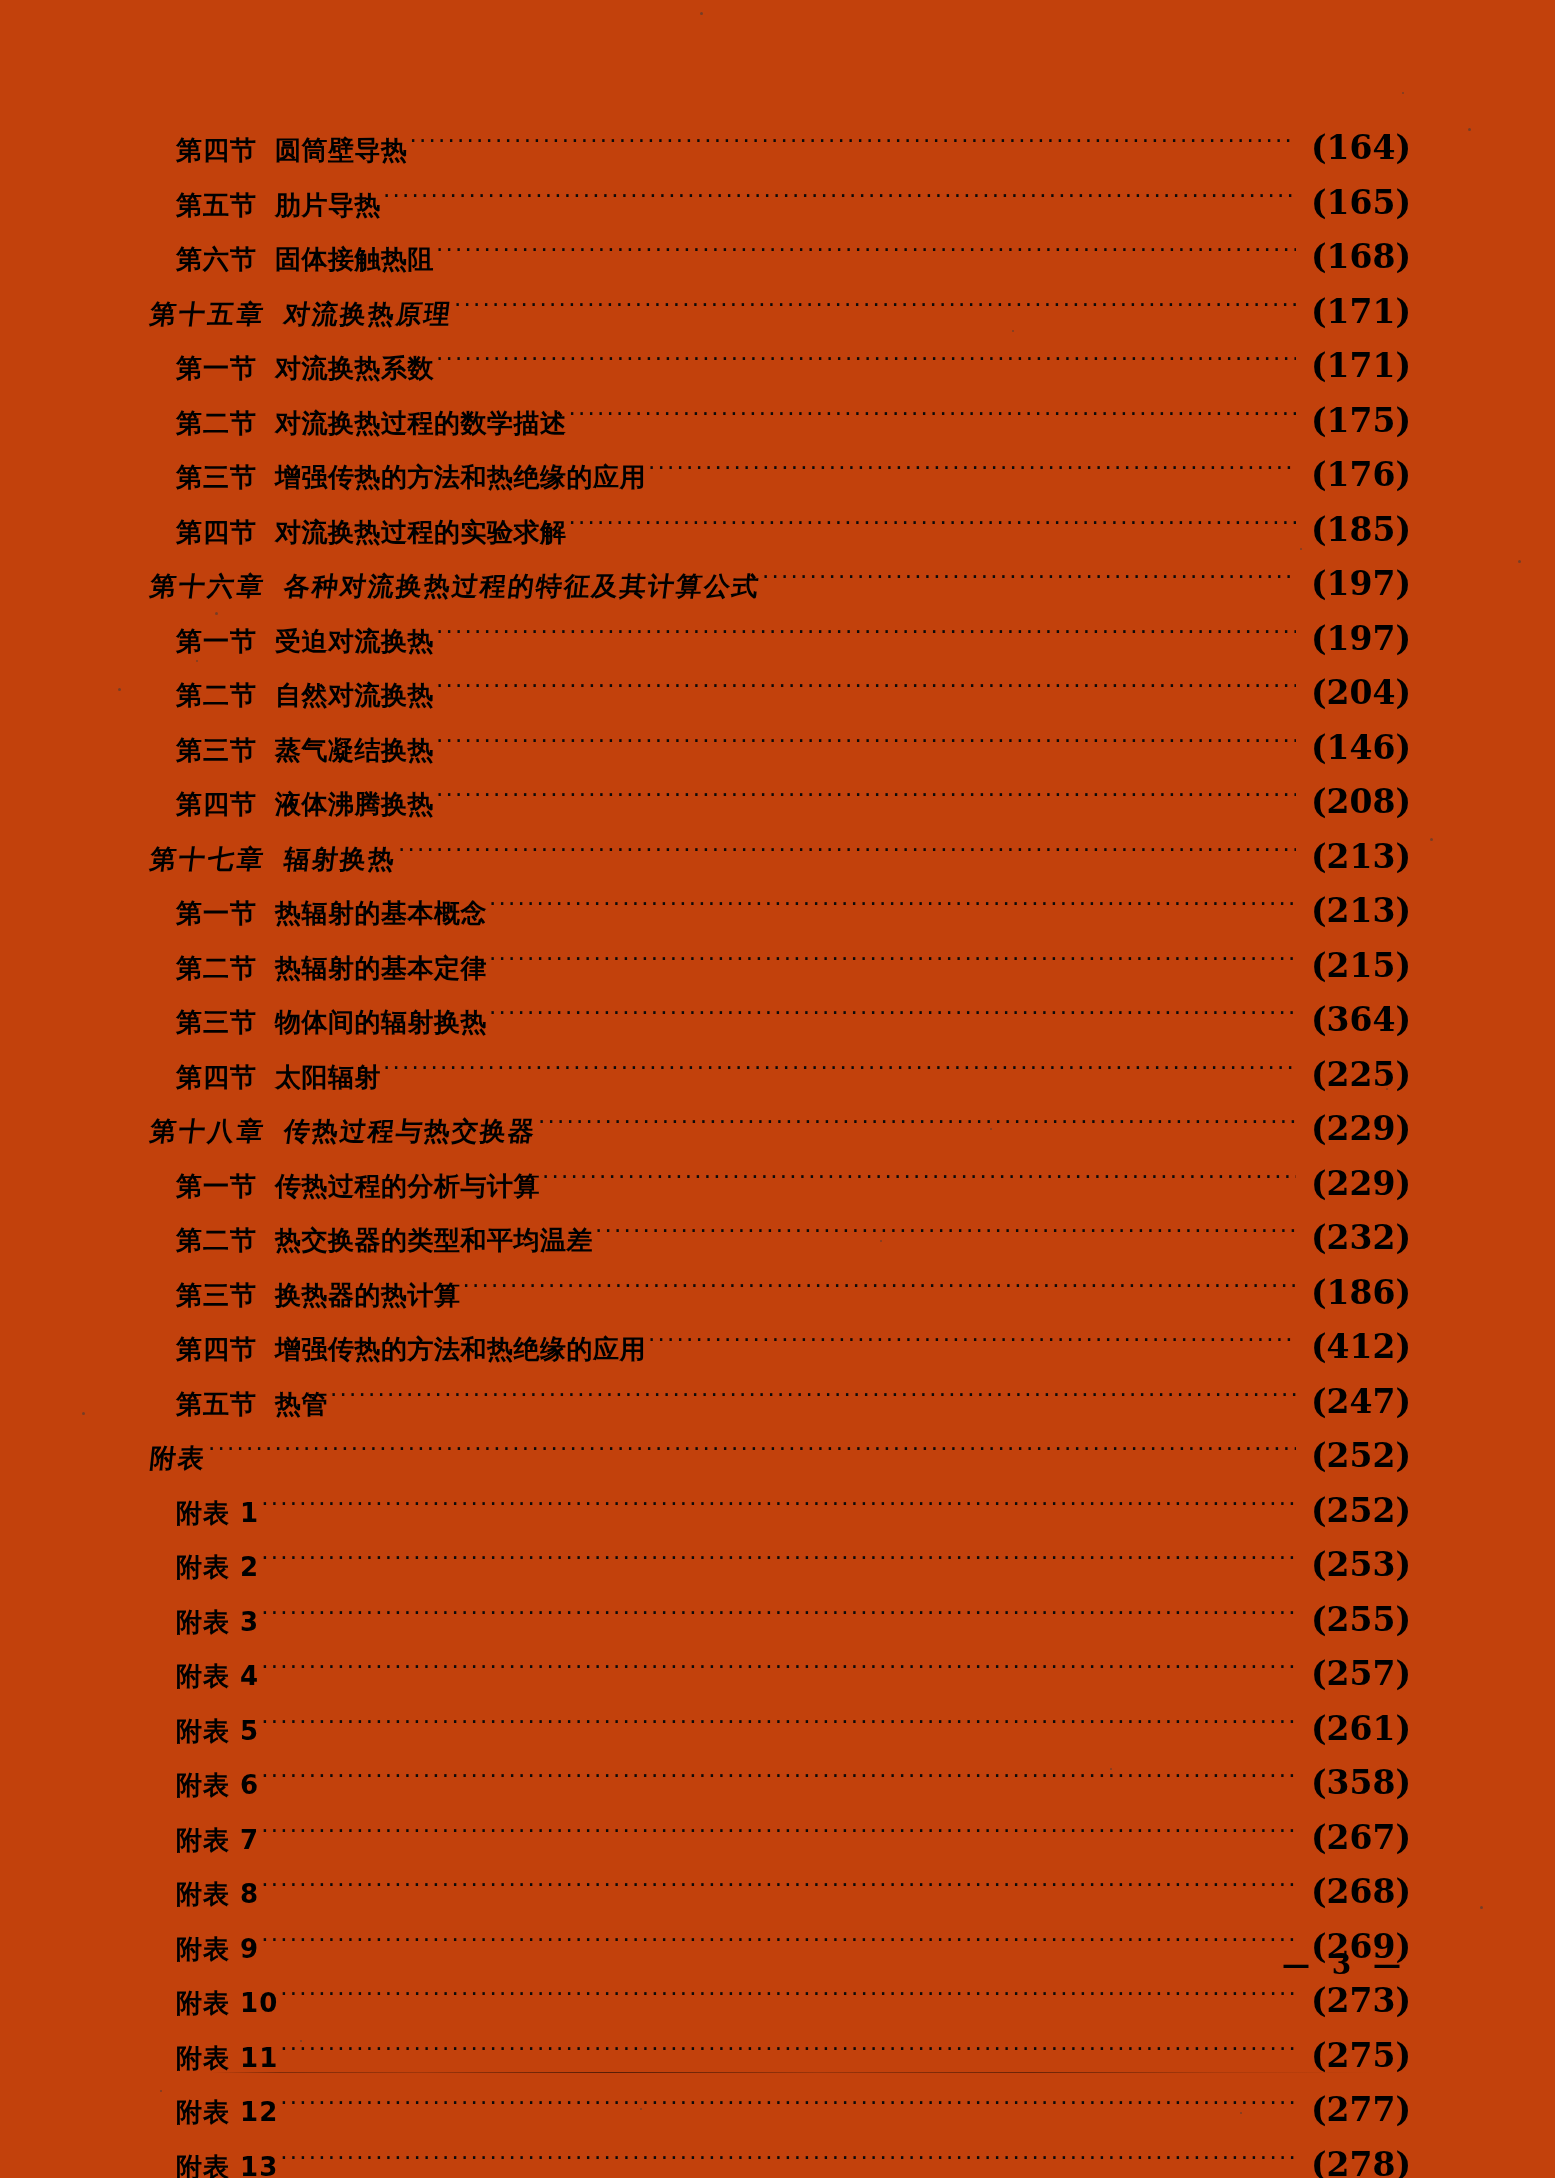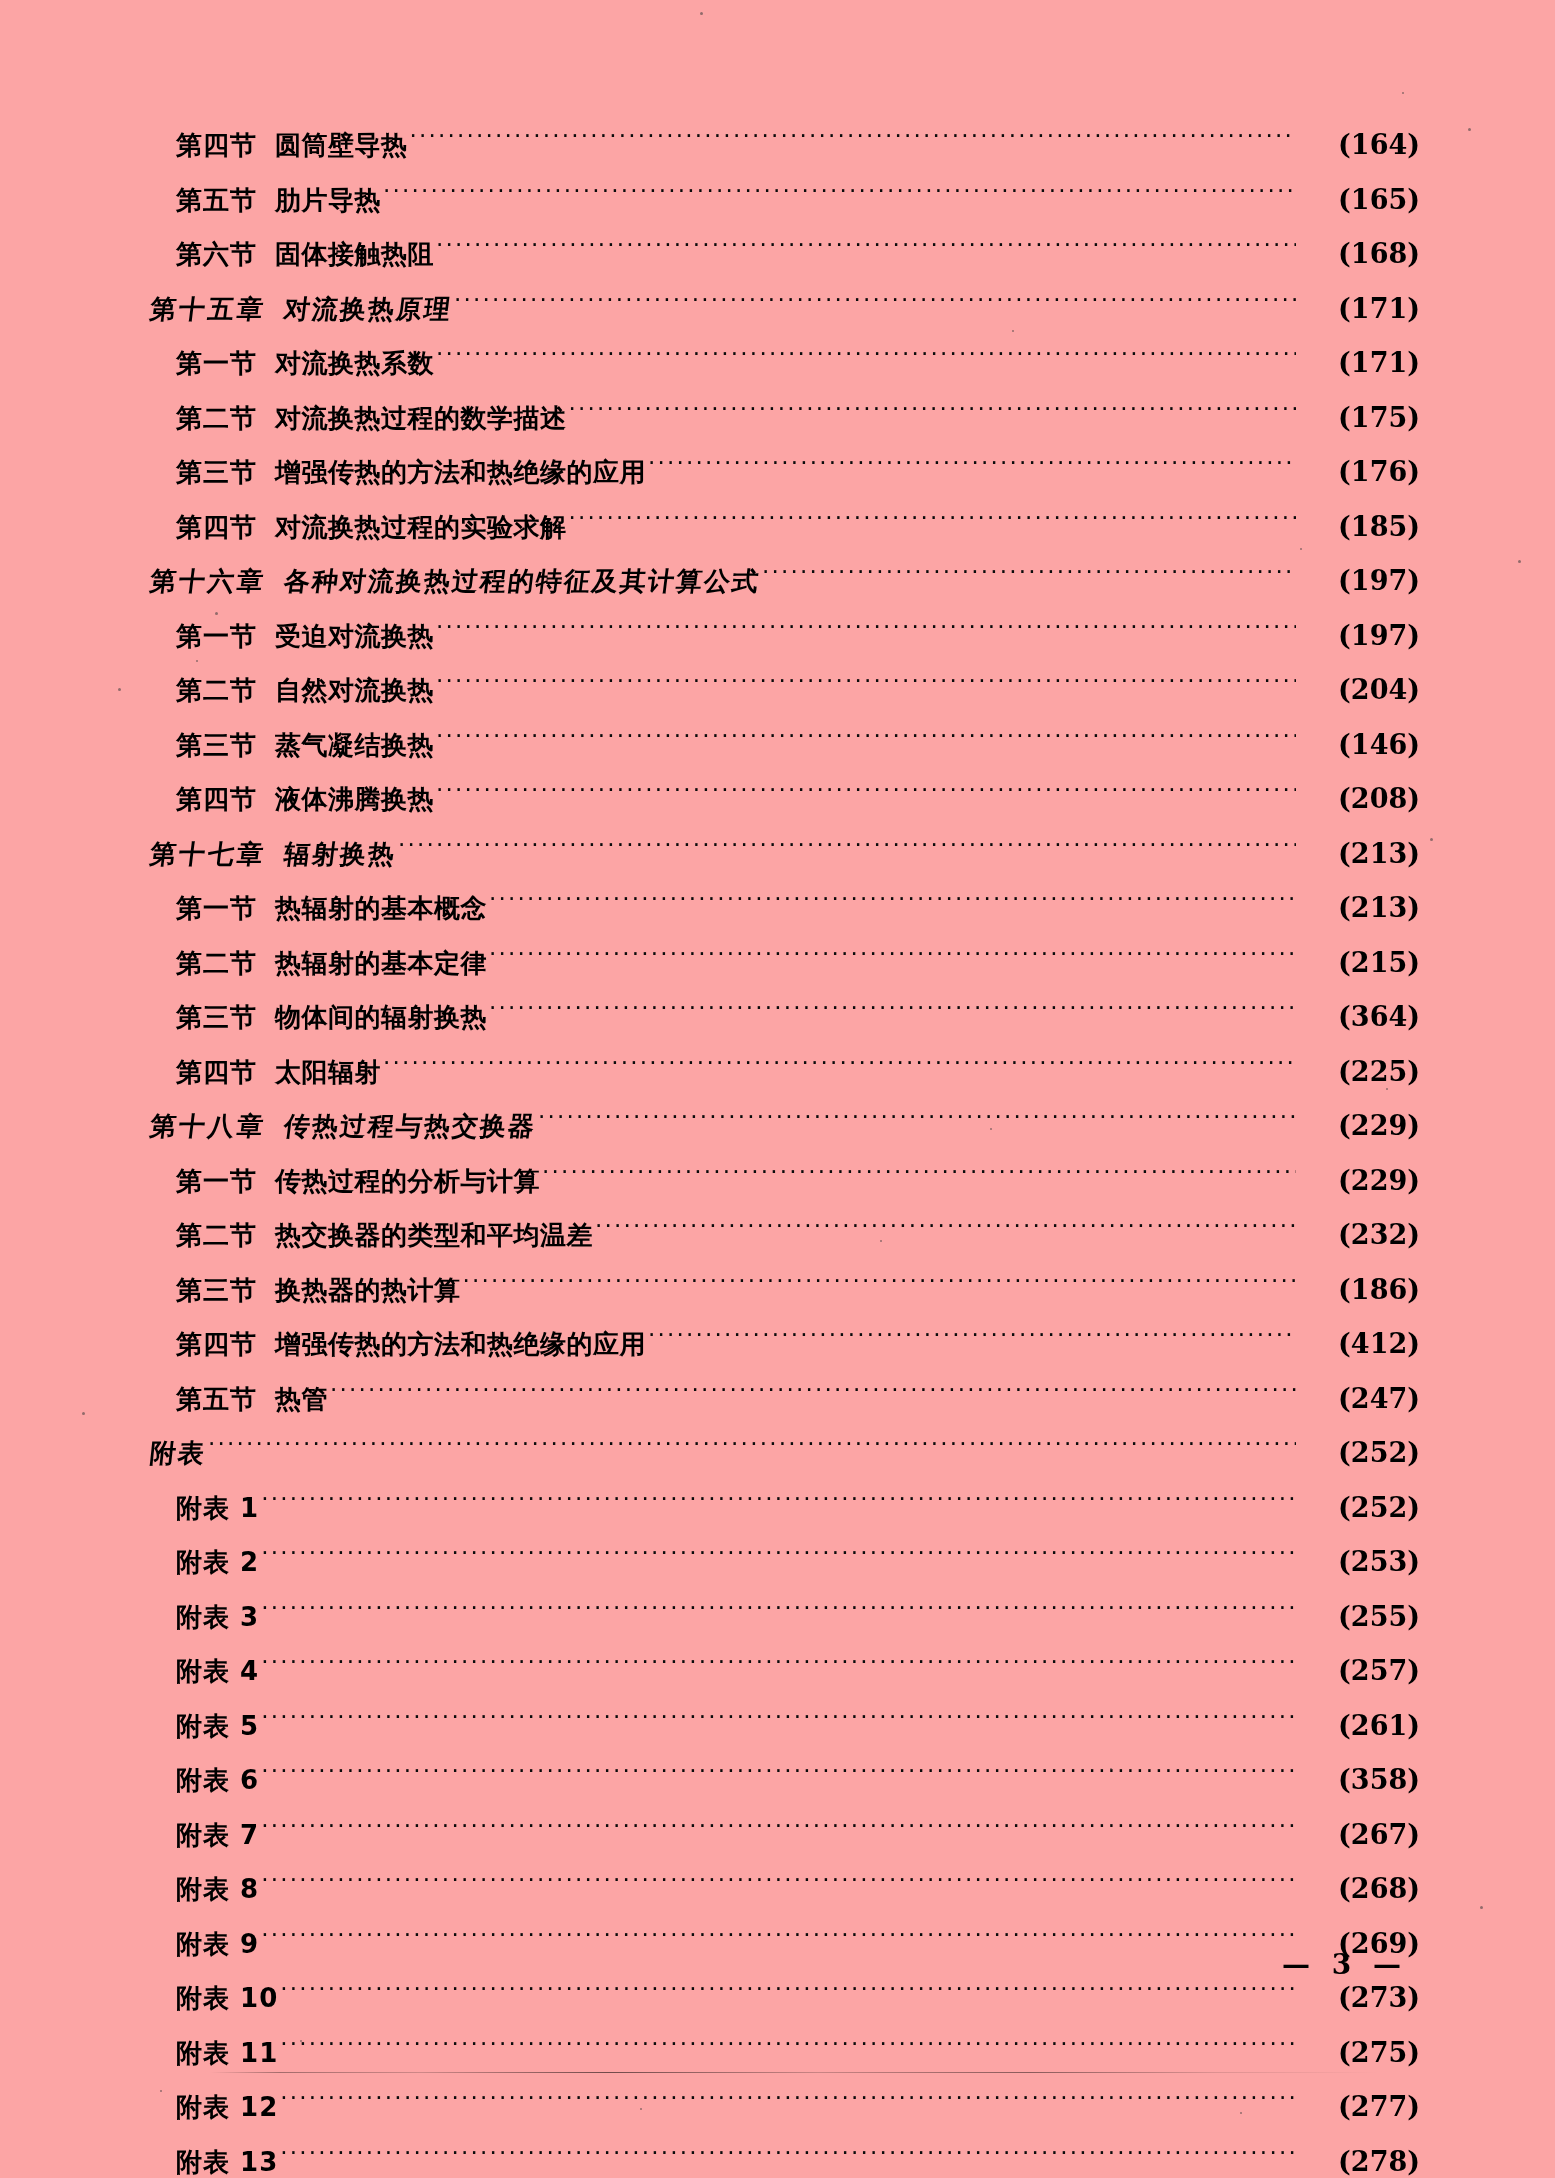--- a/index.html
+++ b/index.html
@@ -4,21 +4,21 @@
 <style>
   html, body {
     margin: 0;
     padding: 0;
     background: #ffffff;
   }
   .page {
     position: relative;
     width: 1555px;
     height: 2178px;
-    background: #fca5a5;
+    background: #c2410c;
     overflow: hidden;
     font-family: "DejaVu Sans", "Liberation Sans", sans-serif;
     color: #000000;
   }
   
   .speck {
     position: absolute;
     background: #3a3a3a;
     border-radius: 50%;
     opacity: .55;
@@ -89,22 +89,22 @@
     font-size: 23px;
     line-height: 1;
     letter-spacing: 2.2px;
     font-style: normal;
     color: #0a0a0a;
     white-space: nowrap;
   }
 
   .pageno {
     flex: 0 0 118px;
-    text-align: right;
-    font-size: 27px;
+    text-align: center;
+    font-size: 33px;
     font-family: "DejaVu Serif", "Liberation Serif", serif;
     font-weight: 700;
     letter-spacing: 0px;
   }
 
   .folio {
     position: absolute;
     right: 148px;
     top: 1948px;
     font-size: 28px;

